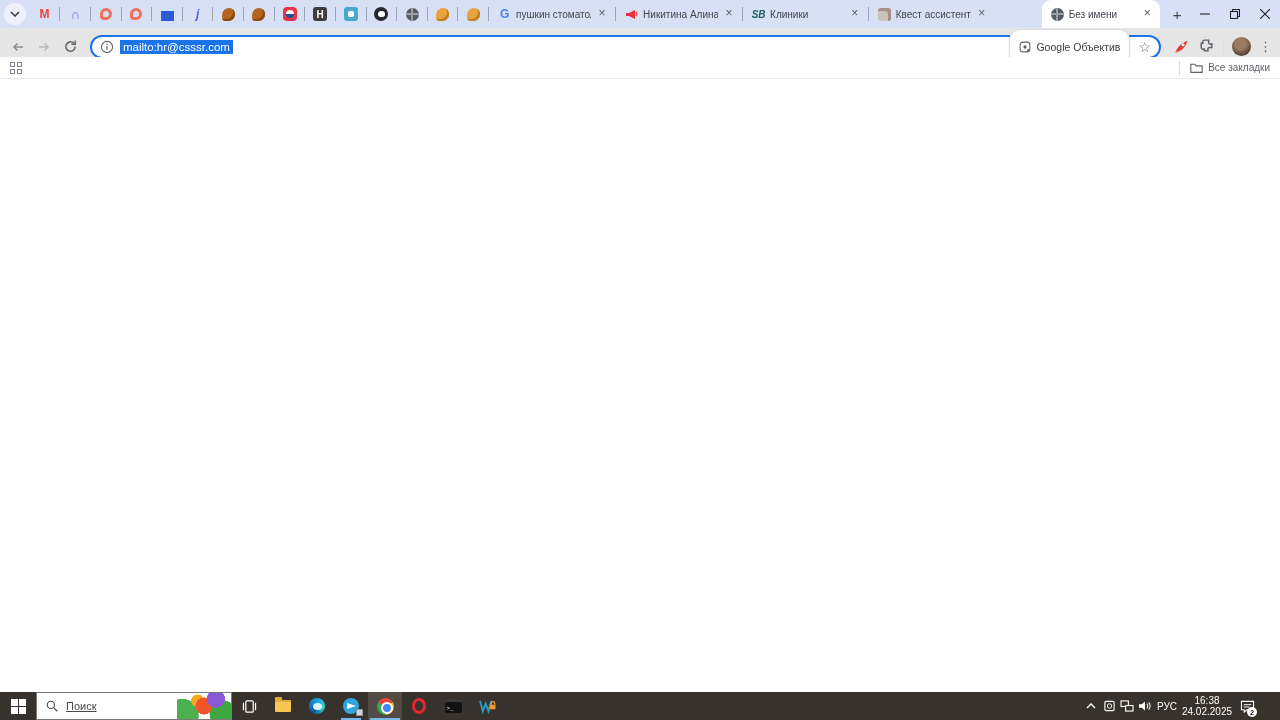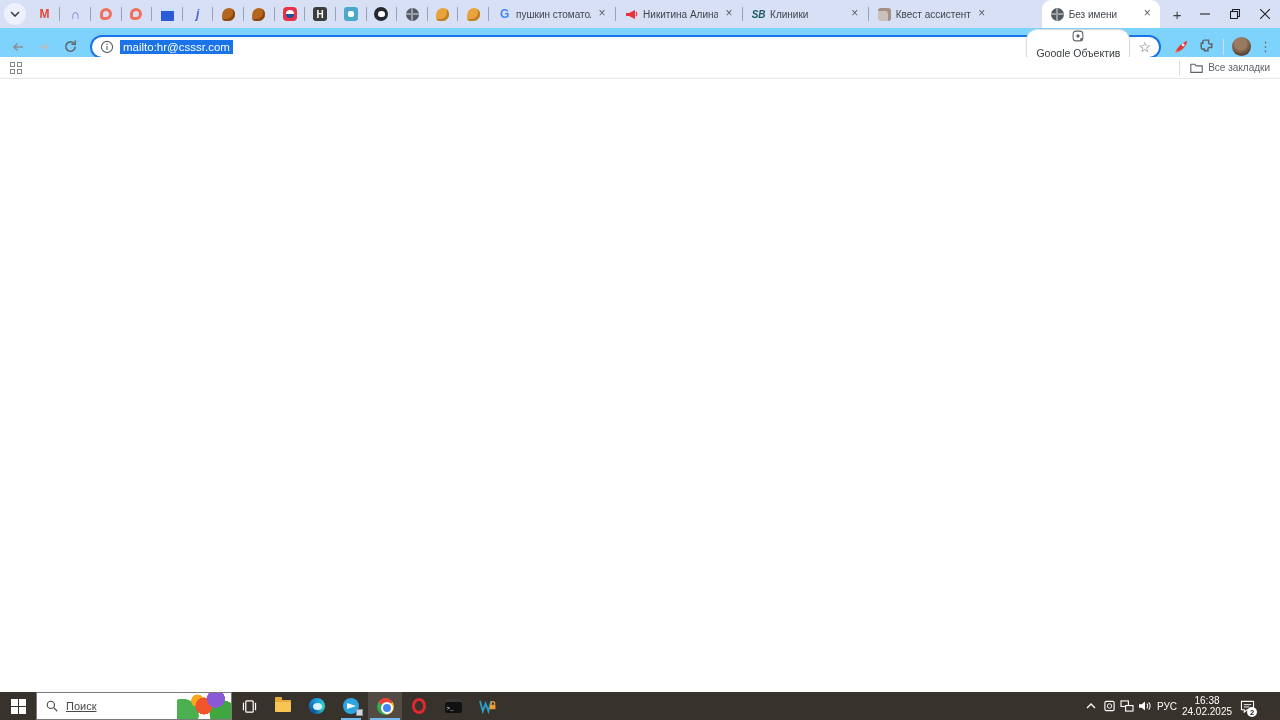--- a/index.html
+++ b/index.html
@@ -36,26 +36,26 @@
   .ic-github { width:14px; height:14px; background:#24292f; border-radius:50%; position:relative; }
   .ic-github::after { content:""; position:absolute; left:3.5px; top:4px; width:7px; height:6px; background:#fff; border-radius:50% 50% 40% 40%; }
   .ic-globe { width:13px; height:13px; border-radius:50%; background:#565b63; position:relative; overflow:hidden; }
   .ic-globe::before { content:""; position:absolute; left:5.5px; top:0; width:2px; height:13px; background:#9aa0a8; }
   .ic-globe::after { content:""; position:absolute; left:0; top:5.5px; width:13px; height:2px; background:#9aa0a8; }
   .ic-g { color:#4285F4; font-weight:bold; font-size:12px; }
   .ic-sb { color:#1c5e63; font-weight:bold; font-style:italic; font-size:10px; font-family:Liberation Sans, sans-serif; }
   .ic-grayapp { width:13px; height:13px; background:#c9c2ba; border-radius:3px; box-shadow:inset -3px 3px 0 #a58f86; }
 
   
-  .toolbar { height:29px; background:#7dd3fc; display:flex; align-items:center; padding:8px 8px 0 6px; flex:0 0 auto; }
+  .toolbar { height:29px; background:#e5e5e5; display:flex; align-items:center; padding:8px 8px 0 6px; flex:0 0 auto; }
   .navbtn { width:24px; height:24px; display:flex; align-items:center; justify-content:center; margin-right:2px; }
   .omnibox { flex:1; height:24px; margin:0 6px 0 6px; border:2px solid #1a73e8; border-radius:13px; display:flex; align-items:center; padding:0 6px 0 8px; background:#fff; }
   .url-sel { font-size:11.5px; color:#fff; background:#1a73e8; padding:1px 3px; margin-left:6px; }
   .omni-spacer { flex:1; }
-  .lens-chip { display:flex; align-items:center; gap:5px; border:1px solid #dadce0; border-radius:11px; height:36px; padding:0 9px; font-size:10.5px; color:#3c4043; background:#fff; box-shadow:0 1px 2px rgba(0,0,0,.08);flex-direction:column; }
+  .lens-chip { display:flex; align-items:center; gap:5px; border:1px solid #dadce0; border-radius:11px; height:36px; padding:0 9px; font-size:10.5px; color:#3c4043; background:#fff; box-shadow:0 1px 2px rgba(0,0,0,.08); }
   .star { font-size:14px; color:#5f6368; margin:0 2px 0 8px; }
   .toolbar-right { display:flex; align-items:center; gap:8px; margin-left:6px; }
   .tb-divider { width:1px; height:16px; background:#dadce0; }
   .avatar { width:19px; height:19px; border-radius:50%; background:radial-gradient(circle at 45% 35%, #9a7a60 0 35%, #5d4334 70%, #2e2019 100%); }
   .kebab { font-size:13px; color:#5f6368; letter-spacing:0; }
 
   
   .bookmarks { height:22px; background:#fff; display:flex; align-items:center; padding:0 10px; flex:0 0 auto; border-bottom:1px solid #e4e6ea; }
   .appsgrid { display:grid; grid-template-columns:5px 5px; grid-gap:2px; }
   .appsgrid span { width:5px; height:5px; border:1.4px solid #80868b; }

